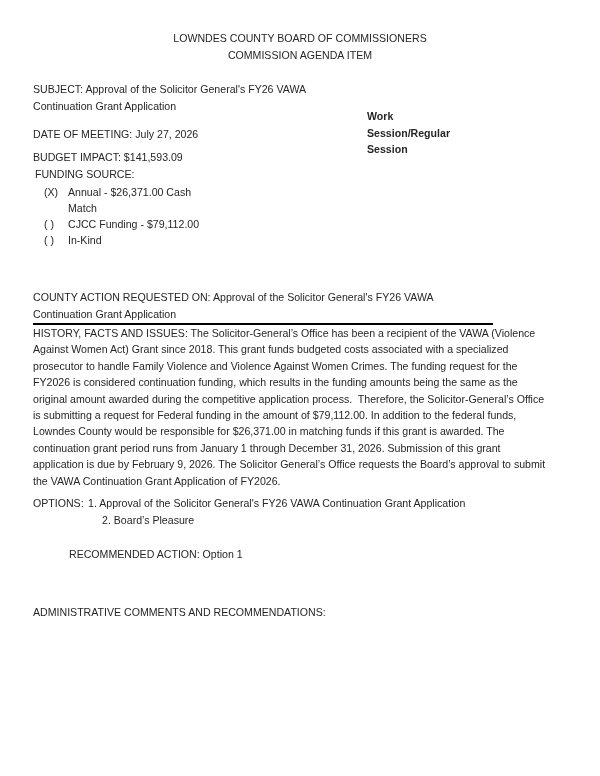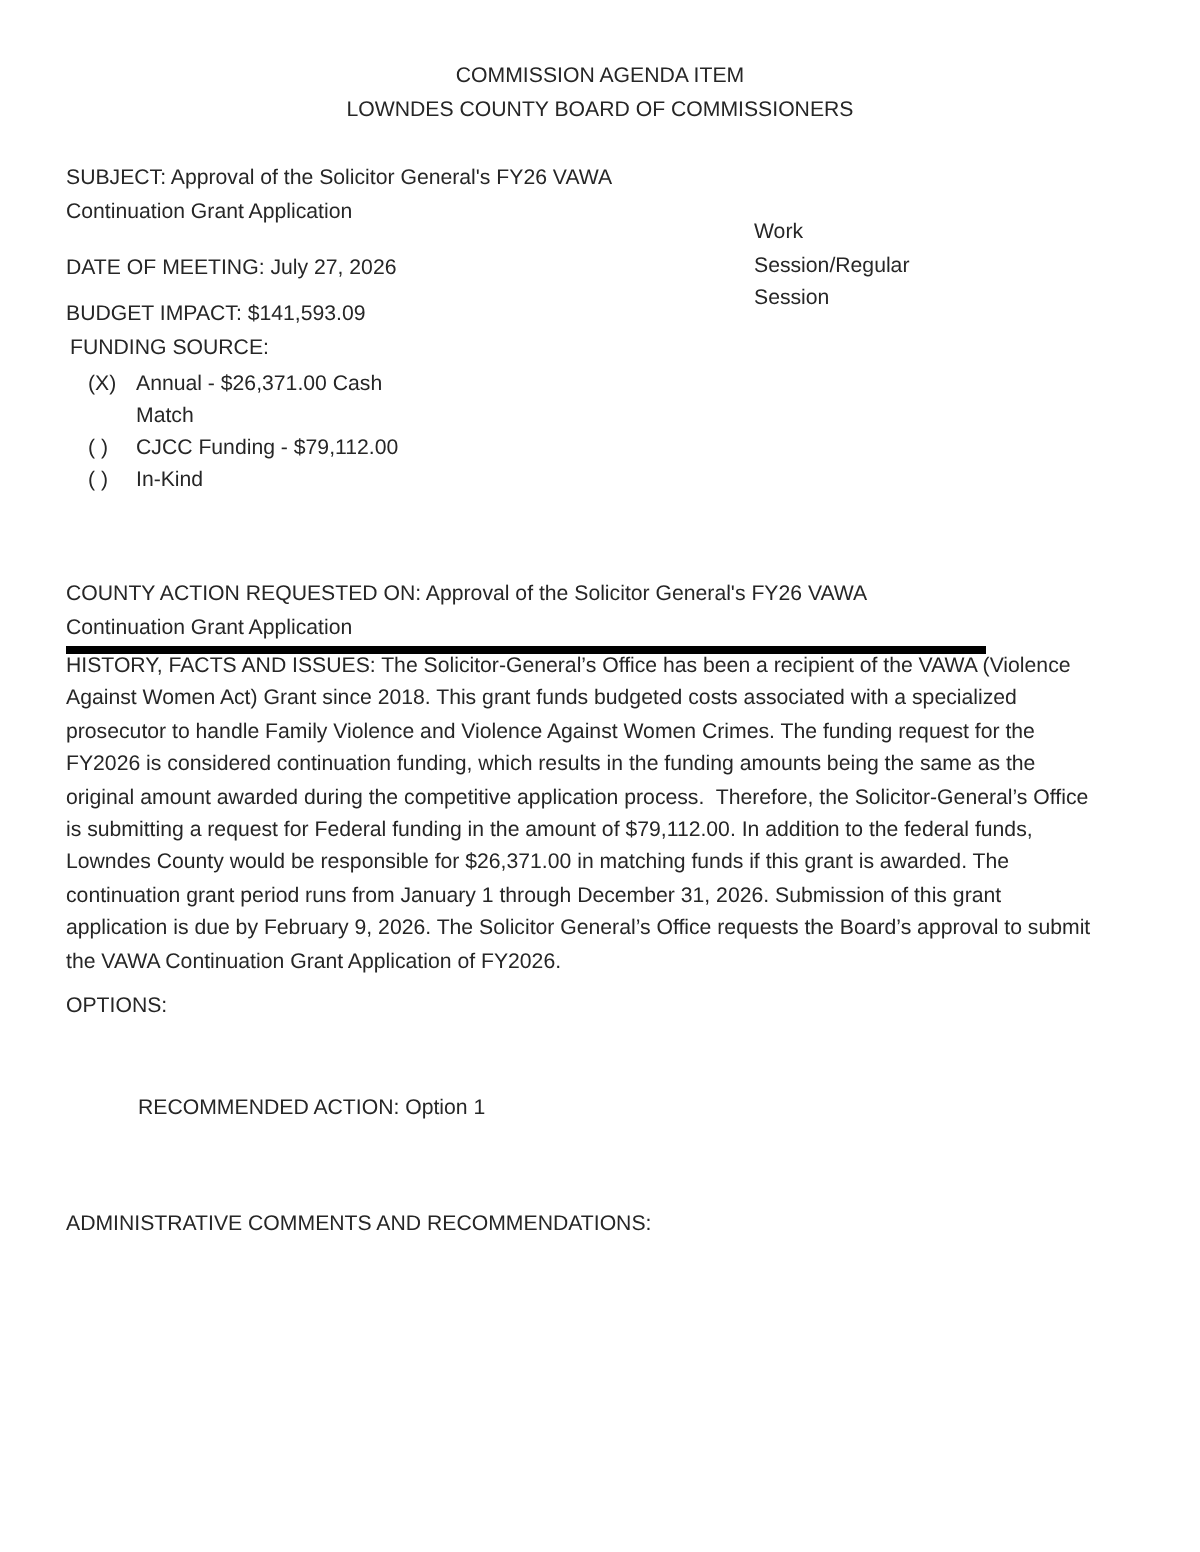--- a/index.html
+++ b/index.html
@@ -28,22 +28,23 @@
   .doc-header {
     top: 30px; left: 0; width: 600px;
     text-align: center;
     line-height: 17px;
   }
   .subject {
     top: 81px; left: 33px;
     line-height: 16.5px;
   }
   .session-type {
-    top: 108px; left: 377px;
+    top: 108px; left: 367px;
     line-height: 16.5px;
+    font-weight: bold;
   }
   .meeting-date {
     top: 126px; left: 33px;
     line-height: 16.5px;
   }
   .budget-impact {
     top: 151px; left: 33px;
   }
   .funding-source-label {
     top: 168px; left: 35px;
@@ -57,21 +58,21 @@
   }
   .funding-item .marker {
     width: 24px;
     flex: 0 0 24px;
   }
   .county-action {
     top: 289px; left: 33px;
     width: 460px;
     line-height: 16.5px;
     padding-bottom: 1px;
-    border-bottom: 4px solid #000000;
+    border-bottom: 2px solid #000000;
   }
   .history {
     top: 325px; left: 33px;
     line-height: 16.4px;
   }
   .options-block {
     top: 495px; left: 33px;
     display: flex;
     line-height: 16.5px;
     justify-content: center;
@@ -98,22 +99,22 @@
   .admin-comments {
     top: 606px; left: 33px;
   }
 </style>
 </head>
 <body>
 
 <div class="page">
 
   <div class="abs doc-header">
+    <div>LOWNDES COUNTY BOARD OF COMMISSIONERS</div>
     <div>COMMISSION AGENDA ITEM</div>
-    <div>LOWNDES COUNTY BOARD OF COMMISSIONERS</div>
   </div>
 
   <div class="abs subject pre">SUBJECT: Approval of the Solicitor General's FY26 VAWA
 Continuation Grant Application</div>
 
   <div class="abs session-type pre">Work
 Session/Regular
 Session</div>
 
   <div class="abs meeting-date">DATE OF MEETING: July 27, 2026</div>
@@ -147,20 +148,24 @@
 FY2026 is considered continuation funding, which results in the funding amounts being the same as the
 original amount awarded during the competitive application process.  Therefore, the Solicitor-General’s Office
 is submitting a request for Federal funding in the amount of $79,112.00. In addition to the federal funds,
 Lowndes County would be responsible for $26,371.00 in matching funds if this grant is awarded. The
 continuation grant period runs from January 1 through December 31, 2026. Submission of this grant
 application is due by February 9, 2026. The Solicitor General’s Office requests the Board’s approval to submit
 the VAWA Continuation Grant Application of FY2026.</div>
 
   <div class="abs options-block">
     <span class="options-label">OPTIONS:</span>
+    <span>
+      <div>1. Approval of the Solicitor General's FY26 VAWA Continuation Grant Application</div>
+      <div class="option-2">2. Board’s Pleasure</div>
+    </span>
   </div>
 
   <div class="abs recommended-action">RECOMMENDED ACTION: Option 1</div>
 
 
   <div class="abs admin-comments">ADMINISTRATIVE COMMENTS AND RECOMMENDATIONS:</div>
 
 </div>
 
 </body></html>

